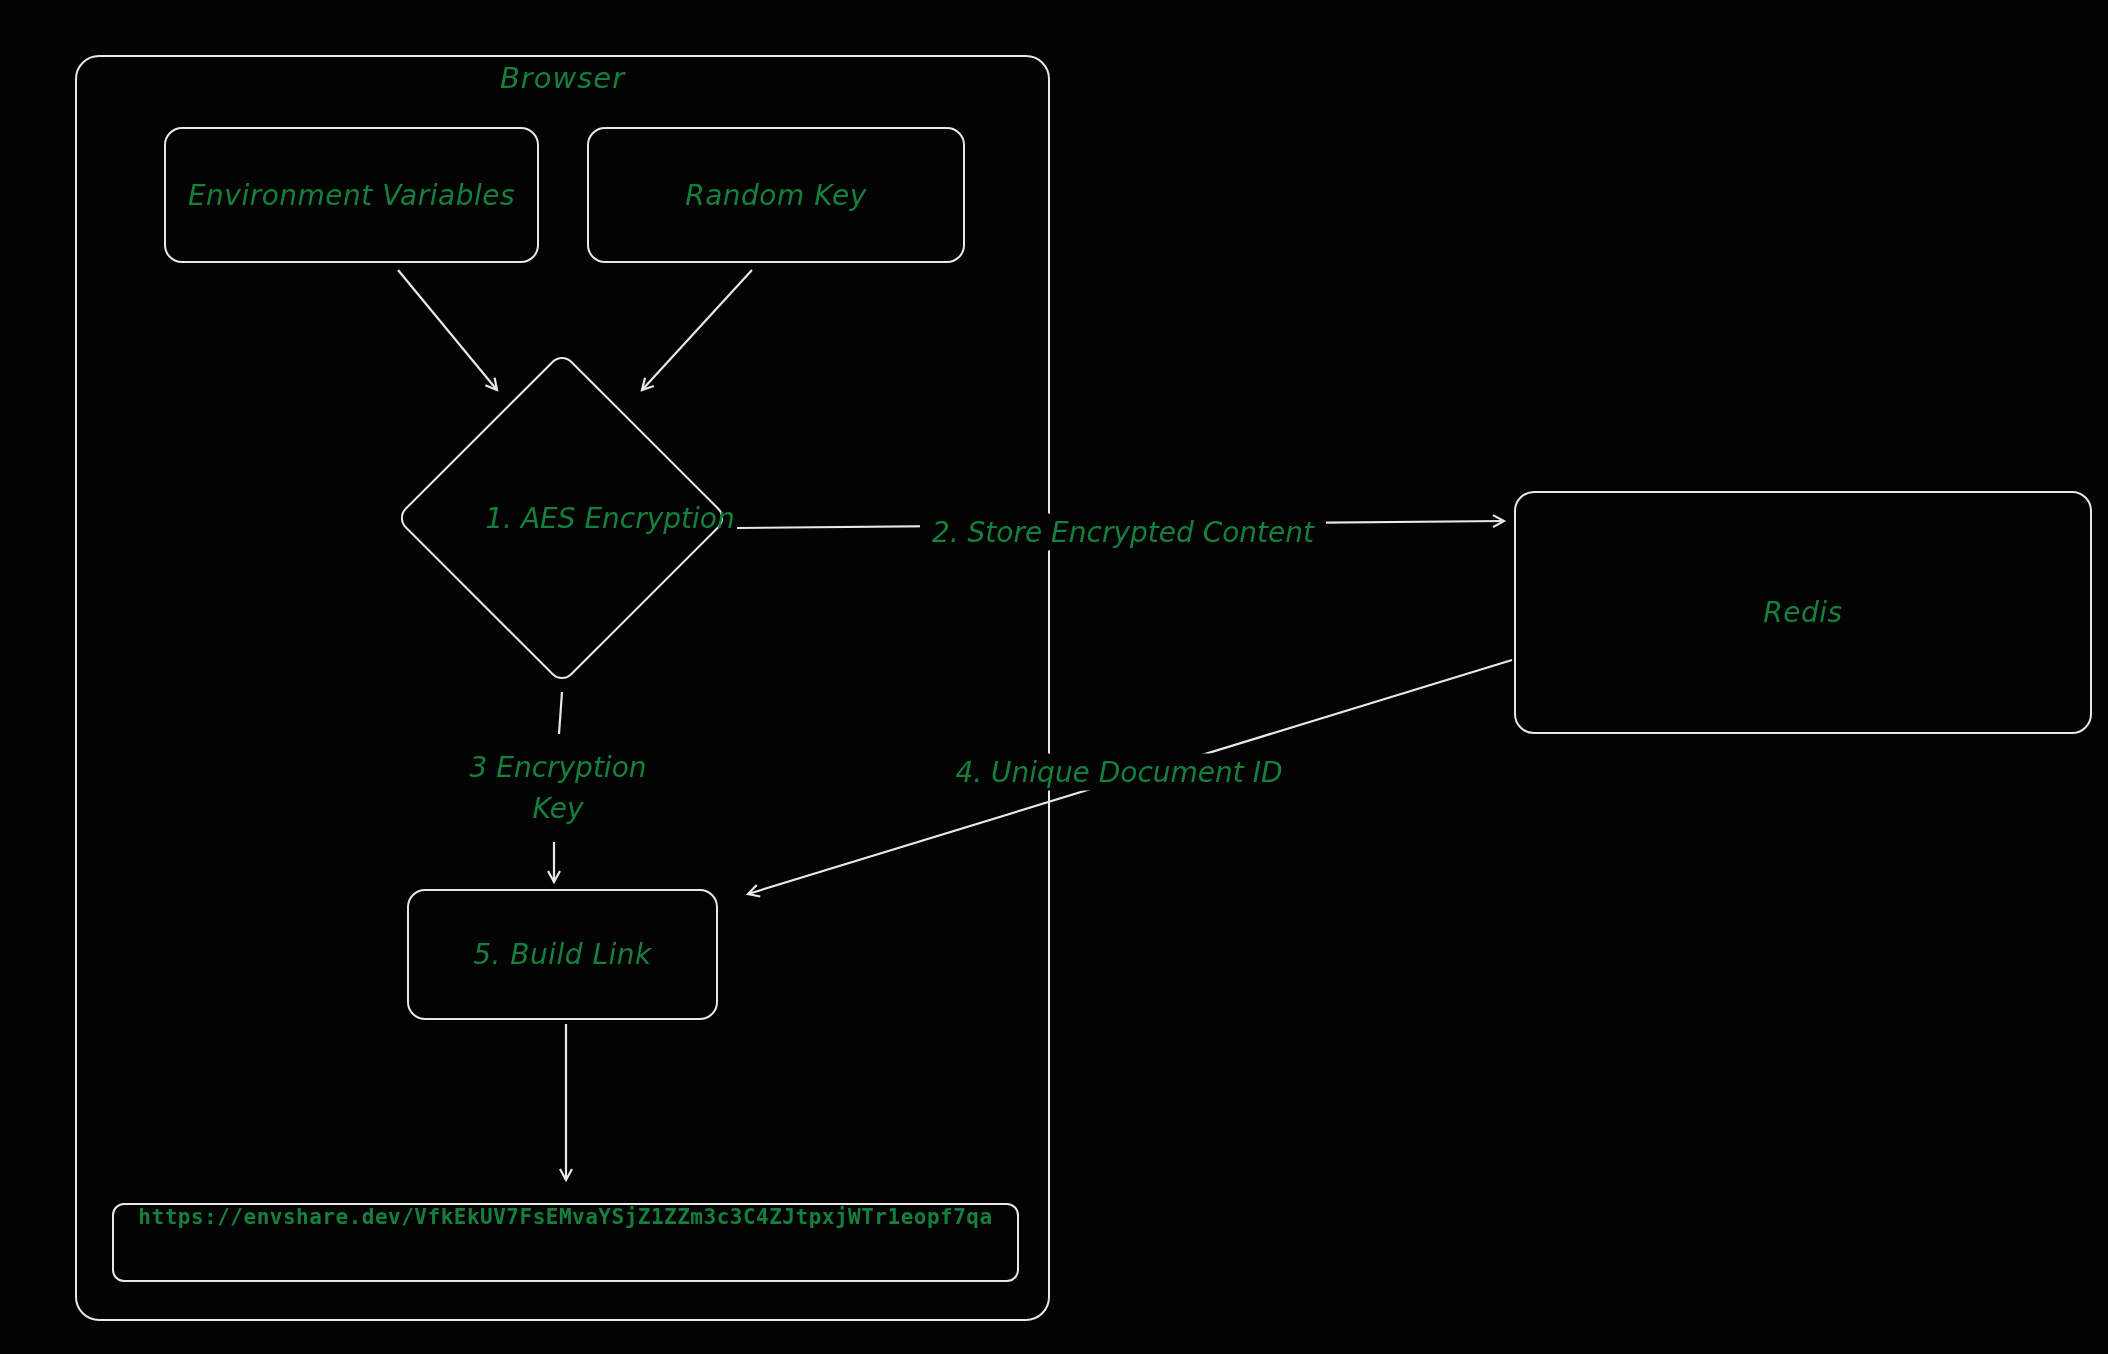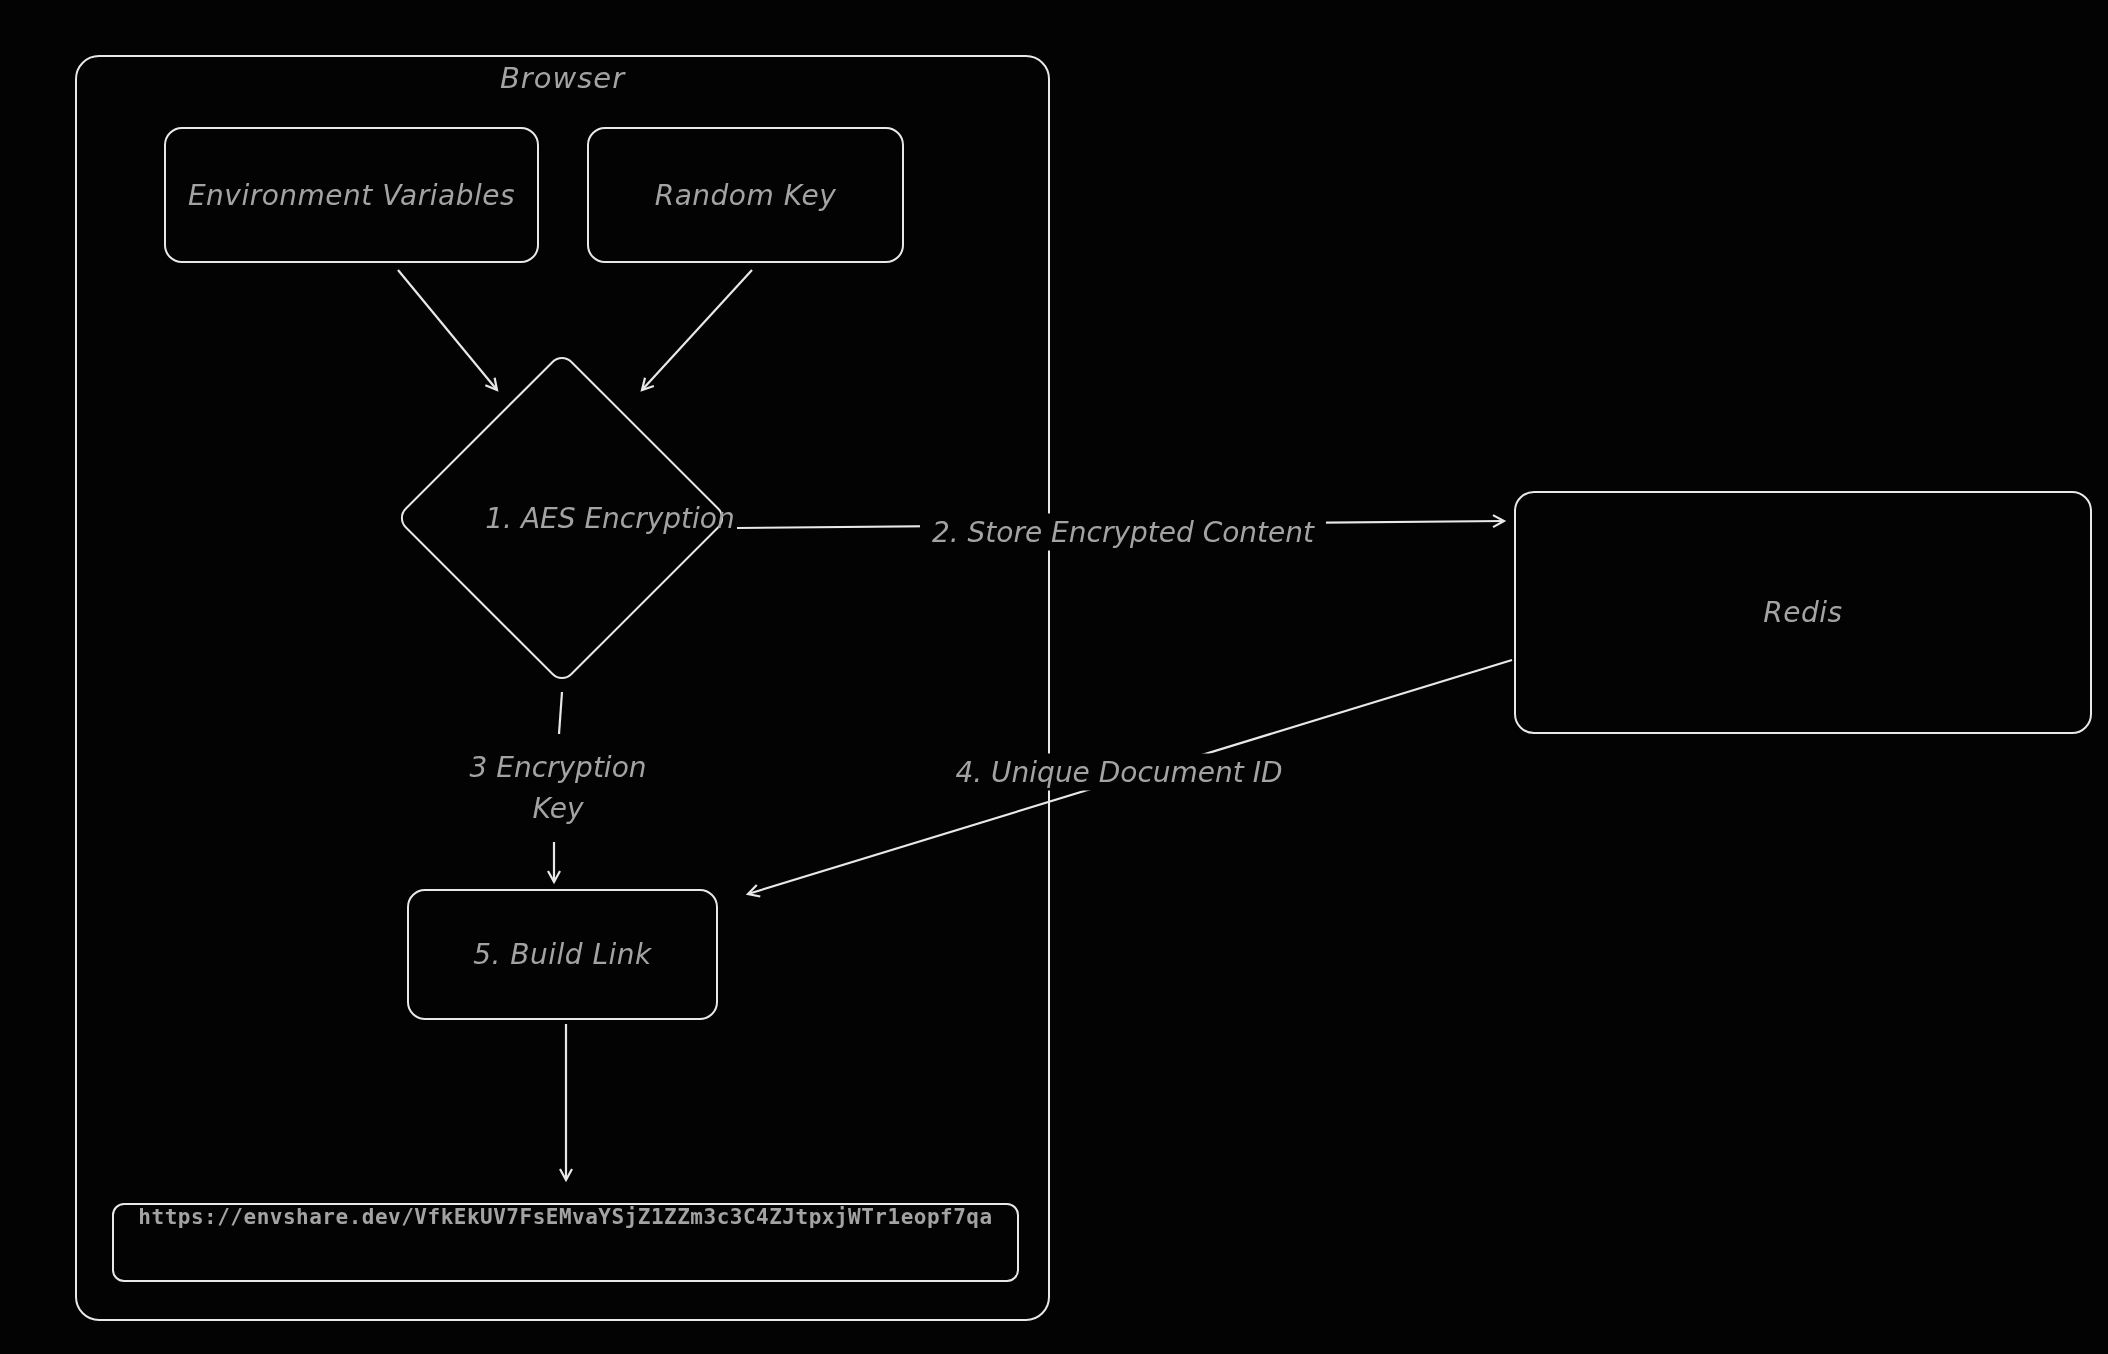--- a/index.html
+++ b/index.html
@@ -2,21 +2,21 @@
 <html><head>
 <meta charset="utf-8">
 <style>
   html, body { margin:0; padding:0; background:#000; }
   .canvas {
     position: relative;
     width: 2108px;
     height: 1354px;
     background: #030303;
     font-family: "DejaVu Sans", sans-serif;
-    color: #a3a3a3;
+    color: #15803d;
     overflow: hidden;
   }
   .arrows { position:absolute; left:0; top:0; width:2108px; height:1354px; pointer-events:none; }
   .node {
     position: absolute;
     border: 2.5px solid #e8e8e8;
     border-radius: 18px;
     display: flex;
     align-items: center;
     justify-content: center;
@@ -108,21 +108,21 @@
     <line x1="566" y1="1024" x2="566" y2="1180" stroke="#e8e8e8" stroke-width="2.2" marker-end="url(#arrowhead)"></line>
   </svg>
 
   <div class="frame" style="left:75px; top:55px; width:975px; height:1266px;"></div>
   <div class="frame-label" style="left:75px; top:61px; width:975px;">Browser</div>
 
   <div class="node" style="left:164px; top:127px; width:375px; height:136px;">
     <span>Environment Variables</span>
   </div>
 
-  <div class="node" style="left:587px; top:127px; width:317px; height:136px;">
+  <div class="node" style="left:587px; top:127px; width:378px; height:136px;">
     <span>Random Key</span>
   </div>
 
   <div class="diamond" style="left:444px; top:400px; width:236px; height:236px;"></div>
   <div class="diamond-label" style="left:562px; top:518px;">1. AES Encryption</div>
 
   <div class="node" style="left:1514px; top:491px; width:578px; height:243px; border-radius:20px;">
     <span>Redis</span>
   </div>
 

